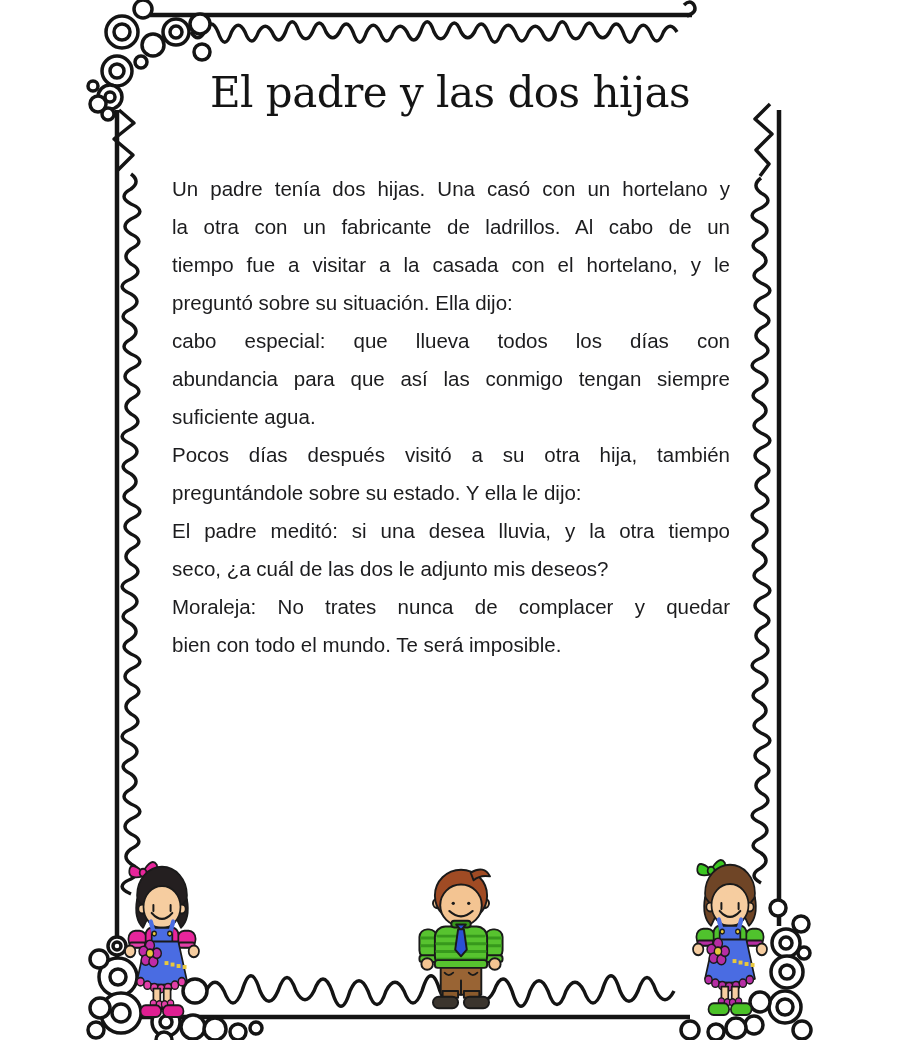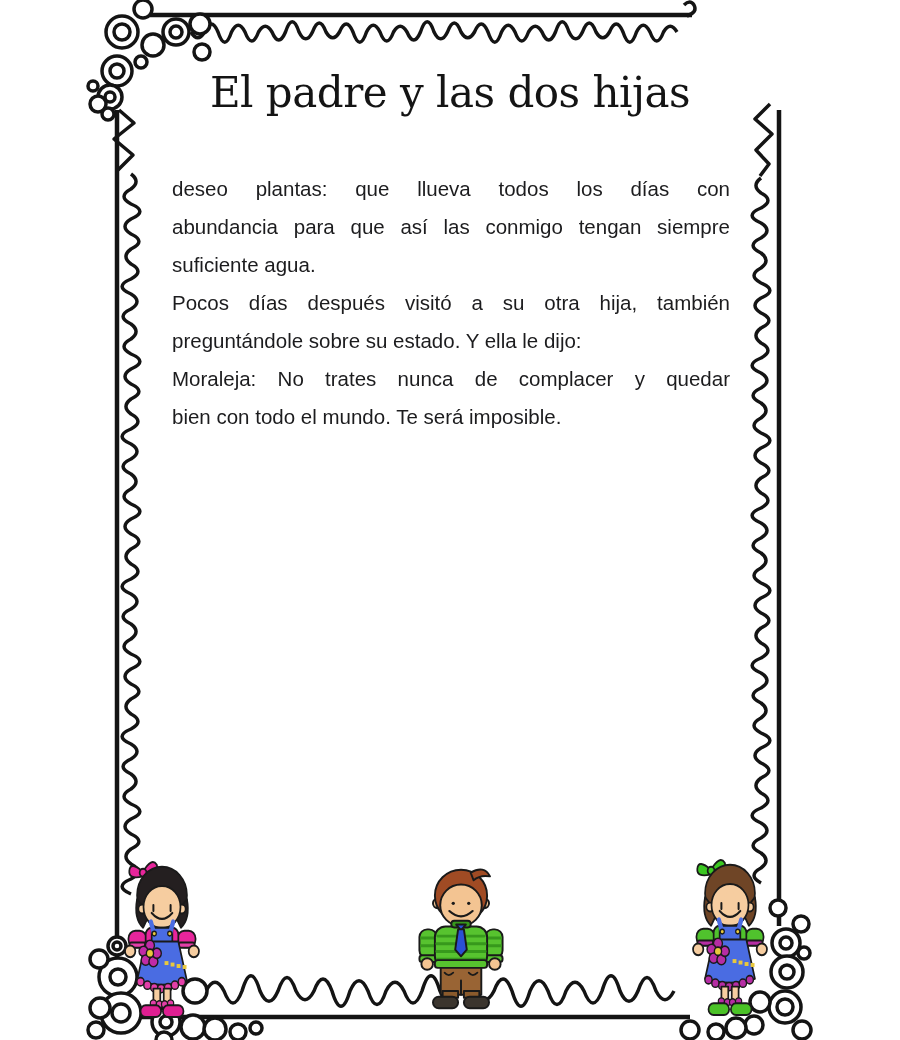--- a/index.html
+++ b/index.html
@@ -91,27 +91,37 @@
       <circle cx="736" cy="1028" r="10" fill="#fff" stroke="#141414" stroke-width="3.5"></circle>
       <circle cx="716" cy="1032" r="8" fill="#fff" stroke="#141414" stroke-width="3.5"></circle>
       <circle cx="690" cy="1030" r="9" fill="#fff" stroke="#141414" stroke-width="3.5"></circle>
       <circle cx="802" cy="1030" r="9" fill="#fff" stroke="#141414" stroke-width="3.5"></circle>
     </svg>
 
   <h1 class="title">El padre y las dos hijas</h1>
 
   <div class="story" id="story">
       <div class="paragraph">
-        <div class="line just">deseo plantas: que llueva todos los días con</div>
+        <div class="line just">Un padre tenía dos hijas. Una casó con un hortelano y</div>
+        <div class="line just">la otra con un fabricante de ladrillos. Al cabo de un</div>
+        <div class="line just">tiempo fue a visitar a la casada con el hortelano, y le</div>
+        <div class="line">preguntó sobre su situación. Ella dijo:</div>
+      </div>
+      <div class="paragraph">
+        <div class="line just">cabo especial: que llueva todos los días con</div>
         <div class="line just">abundancia para que así las conmigo tengan siempre</div>
         <div class="line">suficiente agua.</div>
       </div>
       <div class="paragraph">
         <div class="line just">Pocos días después visitó a su otra hija, también</div>
         <div class="line">preguntándole sobre su estado. Y ella le dijo:</div>
+      </div>
+      <div class="paragraph">
+        <div class="line just">El padre meditó: si una desea lluvia, y la otra tiempo</div>
+        <div class="line">seco, ¿a cuál de las dos le adjunto mis deseos?</div>
       </div>
       <div class="paragraph">
         <div class="line just">Moraleja: No trates nunca de complacer y quedar</div>
         <div class="line">bien con todo el mundo. Te será imposible.</div>
       </div>
     </div>
 
   <svg class="char char-girl1" viewBox="0 0 100 170" preserveAspectRatio="none" xmlns="http://www.w3.org/2000/svg" style="--hair: #241f20; --skin: #f6cda0; --shirt: #e7259b; --overalls: #4a6ce2; --flower: #c02ba6; --center: #e9c83d; --accent: #e33fa8; --shoes: #df1f92; --bow: #e7259b;">
       <use href="#girl-shape"></use>
     </svg>

